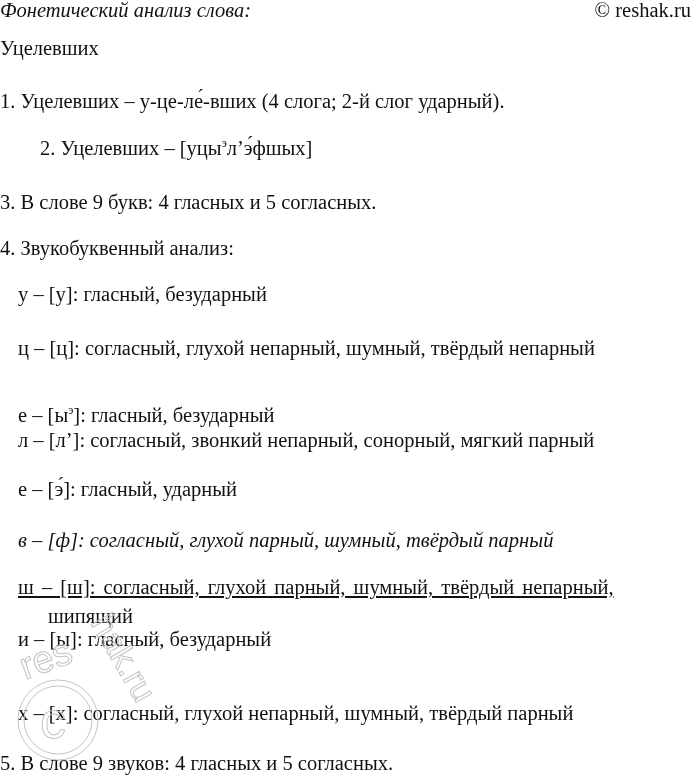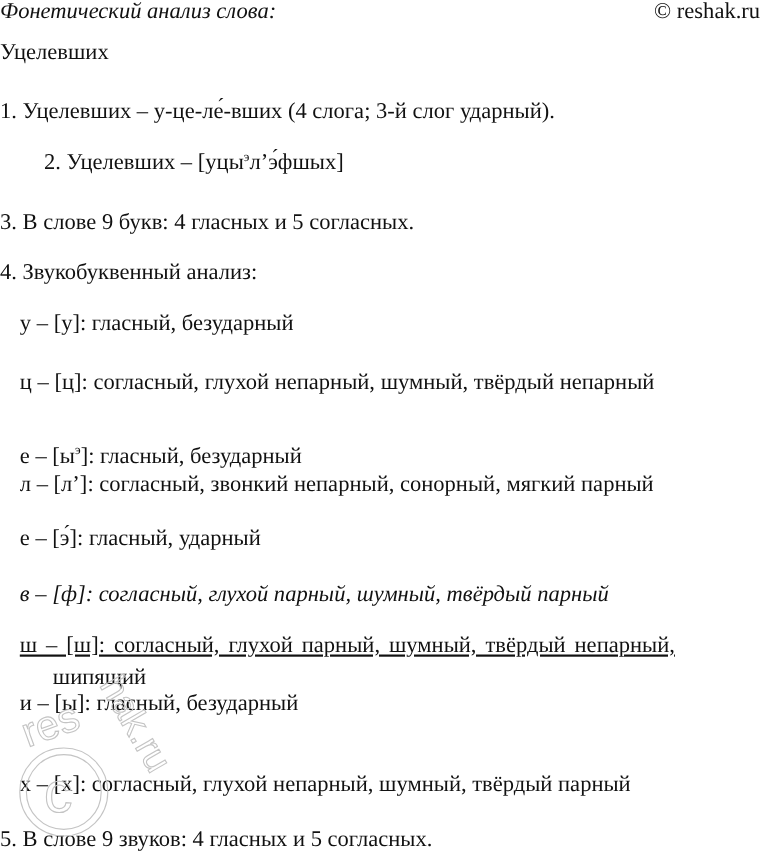--- a/index.html
+++ b/index.html
@@ -46,21 +46,21 @@
 <body>
 
 <div>
 
   <div class="line header-title" style="top:-2px;">Фонетический анализ слова:</div>
 
   <div class="line copyright" style="top:-2px; right:6px; left:auto;">© reshak.ru</div>
 
   <div class="line" style="top:36px;">Уцелевших</div>
 
-  <div class="line" style="top:89px;">1. Уцелевших – у-це-ле́-вших (4 слога; 3-й слог ударный).</div>
+  <div class="line" style="top:89px;">1. Уцелевших – у-це-ле́-вших (4 слога; 2-й слог ударный).</div>
 
   <div class="line" style="top:136px;margin-left:40px;">2. Уцелевших – [уцы<sup style="font-size:12px;line-height:0;">э</sup>л’э́фшых]</div>
 
   <div class="line" style="top:190px;">3. В слове 9 букв: 4 гласных и 5 согласных.</div>
 
   <div class="line" style="top:236px;">4. Звукобуквенный анализ:</div>
 
   <div class="line indent" style="top:282px;">у – [у]: гласный, безударный</div>
 
   <div class="line indent" style="top:336px;">ц – [ц]: согласный, глухой непарный, шумный, твёрдый непарный</div>

